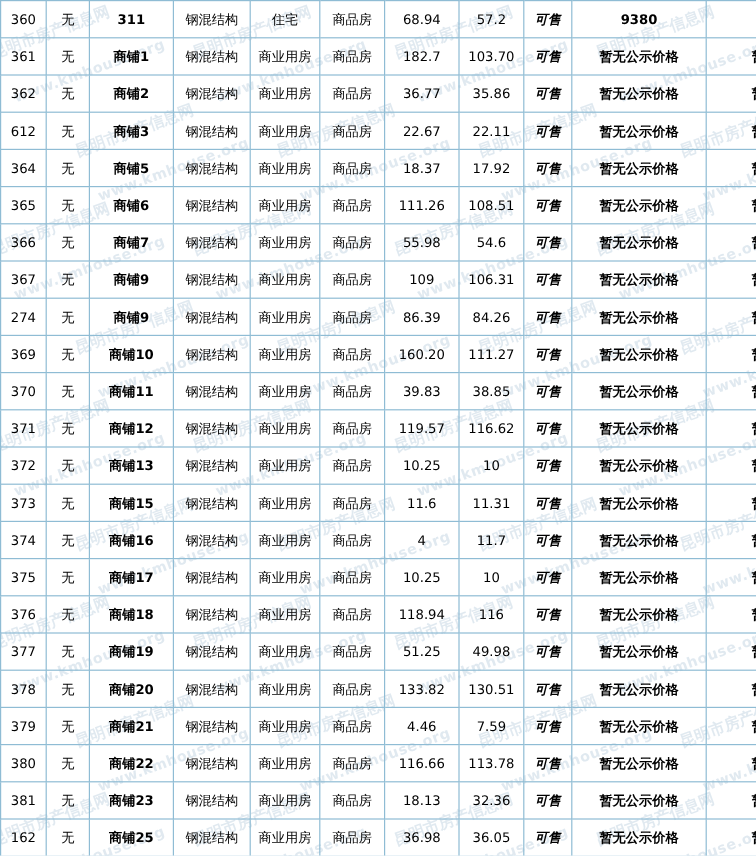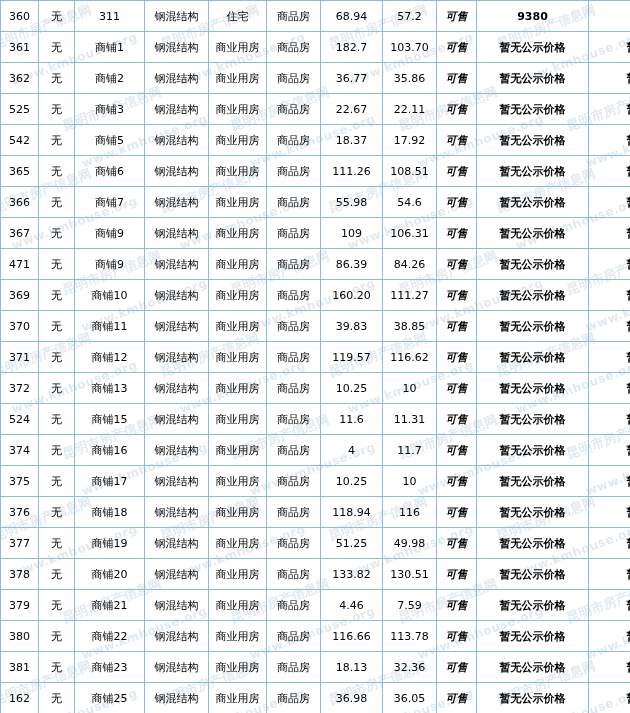--- a/index.html
+++ b/index.html
@@ -47,21 +47,21 @@
   col.c5 { width: 54px; }
   col.c6 { width: 62px; }
   col.c7 { width: 54px; }
   col.c8 { width: 40px; }
   col.c9 { width: 112px; }
   col.c10 { width: 142px; }
 
   td.idx { font-size: 11.5px; }
   td.name {
     color: #1a3fc4;
-    font-weight: normal;
+    font-weight: bold;
     font-size: 11.5px;
   }
   td.status {
     color: #1a3fc4;
     font-weight: bold;
     font-size: 11.5px;
     font-style: italic;
   }
   td.price {
     color: #000000;
@@ -218,34 +218,34 @@
           <td class="num">钢混结构</td>
           <td class="num">商业用房</td>
           <td class="num">商品房</td>
           <td class="num">36.77</td>
           <td class="num">35.86</td>
           <td class="status">可售</td>
           <td class="price">暂无公示价格</td>
           <td class="price">暂无公示价格</td>
         </tr>
         <tr>
-          <td class="idx">525</td>
+          <td class="idx">612</td>
           <td class="num">无</td>
           <td class="name">商铺3</td>
           <td class="num">钢混结构</td>
           <td class="num">商业用房</td>
           <td class="num">商品房</td>
           <td class="num">22.67</td>
           <td class="num">22.11</td>
           <td class="status">可售</td>
           <td class="price">暂无公示价格</td>
           <td class="price">暂无公示价格</td>
         </tr>
         <tr>
-          <td class="idx">542</td>
+          <td class="idx">364</td>
           <td class="num">无</td>
           <td class="name">商铺5</td>
           <td class="num">钢混结构</td>
           <td class="num">商业用房</td>
           <td class="num">商品房</td>
           <td class="num">18.37</td>
           <td class="num">17.92</td>
           <td class="status">可售</td>
           <td class="price">暂无公示价格</td>
           <td class="price">暂无公示价格</td>
@@ -283,21 +283,21 @@
           <td class="num">钢混结构</td>
           <td class="num">商业用房</td>
           <td class="num">商品房</td>
           <td class="num">109</td>
           <td class="num">106.31</td>
           <td class="status">可售</td>
           <td class="price">暂无公示价格</td>
           <td class="price">暂无公示价格</td>
         </tr>
         <tr>
-          <td class="idx">471</td>
+          <td class="idx">274</td>
           <td class="num">无</td>
           <td class="name">商铺9</td>
           <td class="num">钢混结构</td>
           <td class="num">商业用房</td>
           <td class="num">商品房</td>
           <td class="num">86.39</td>
           <td class="num">84.26</td>
           <td class="status">可售</td>
           <td class="price">暂无公示价格</td>
           <td class="price">暂无公示价格</td>
@@ -348,21 +348,21 @@
           <td class="num">钢混结构</td>
           <td class="num">商业用房</td>
           <td class="num">商品房</td>
           <td class="num">10.25</td>
           <td class="num">10</td>
           <td class="status">可售</td>
           <td class="price">暂无公示价格</td>
           <td class="price">暂无公示价格</td>
         </tr>
         <tr>
-          <td class="idx">524</td>
+          <td class="idx">373</td>
           <td class="num">无</td>
           <td class="name">商铺15</td>
           <td class="num">钢混结构</td>
           <td class="num">商业用房</td>
           <td class="num">商品房</td>
           <td class="num">11.6</td>
           <td class="num">11.31</td>
           <td class="status">可售</td>
           <td class="price">暂无公示价格</td>
           <td class="price">暂无公示价格</td>

